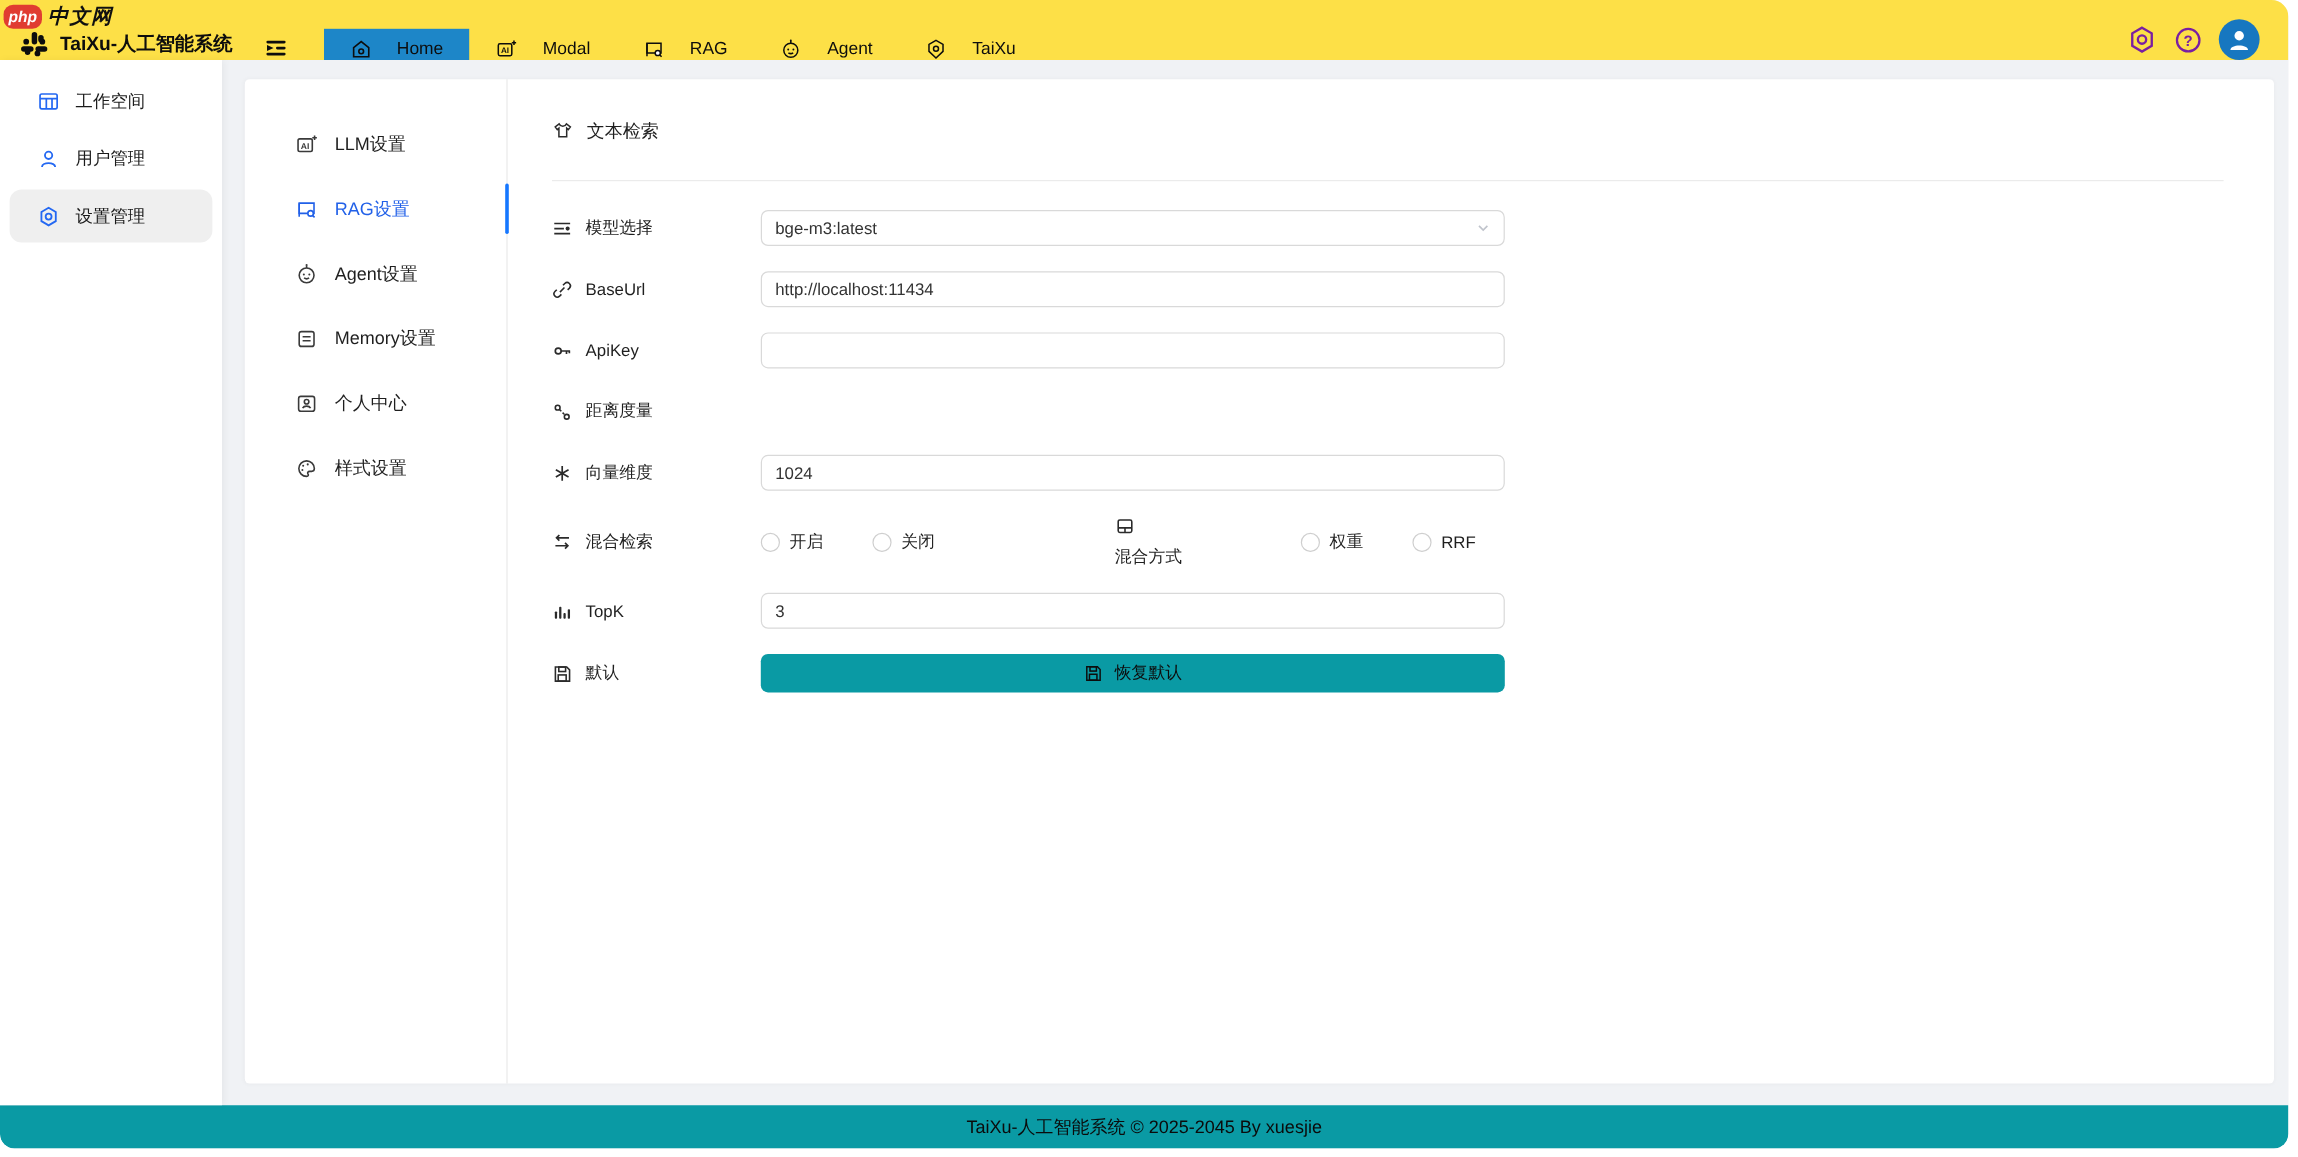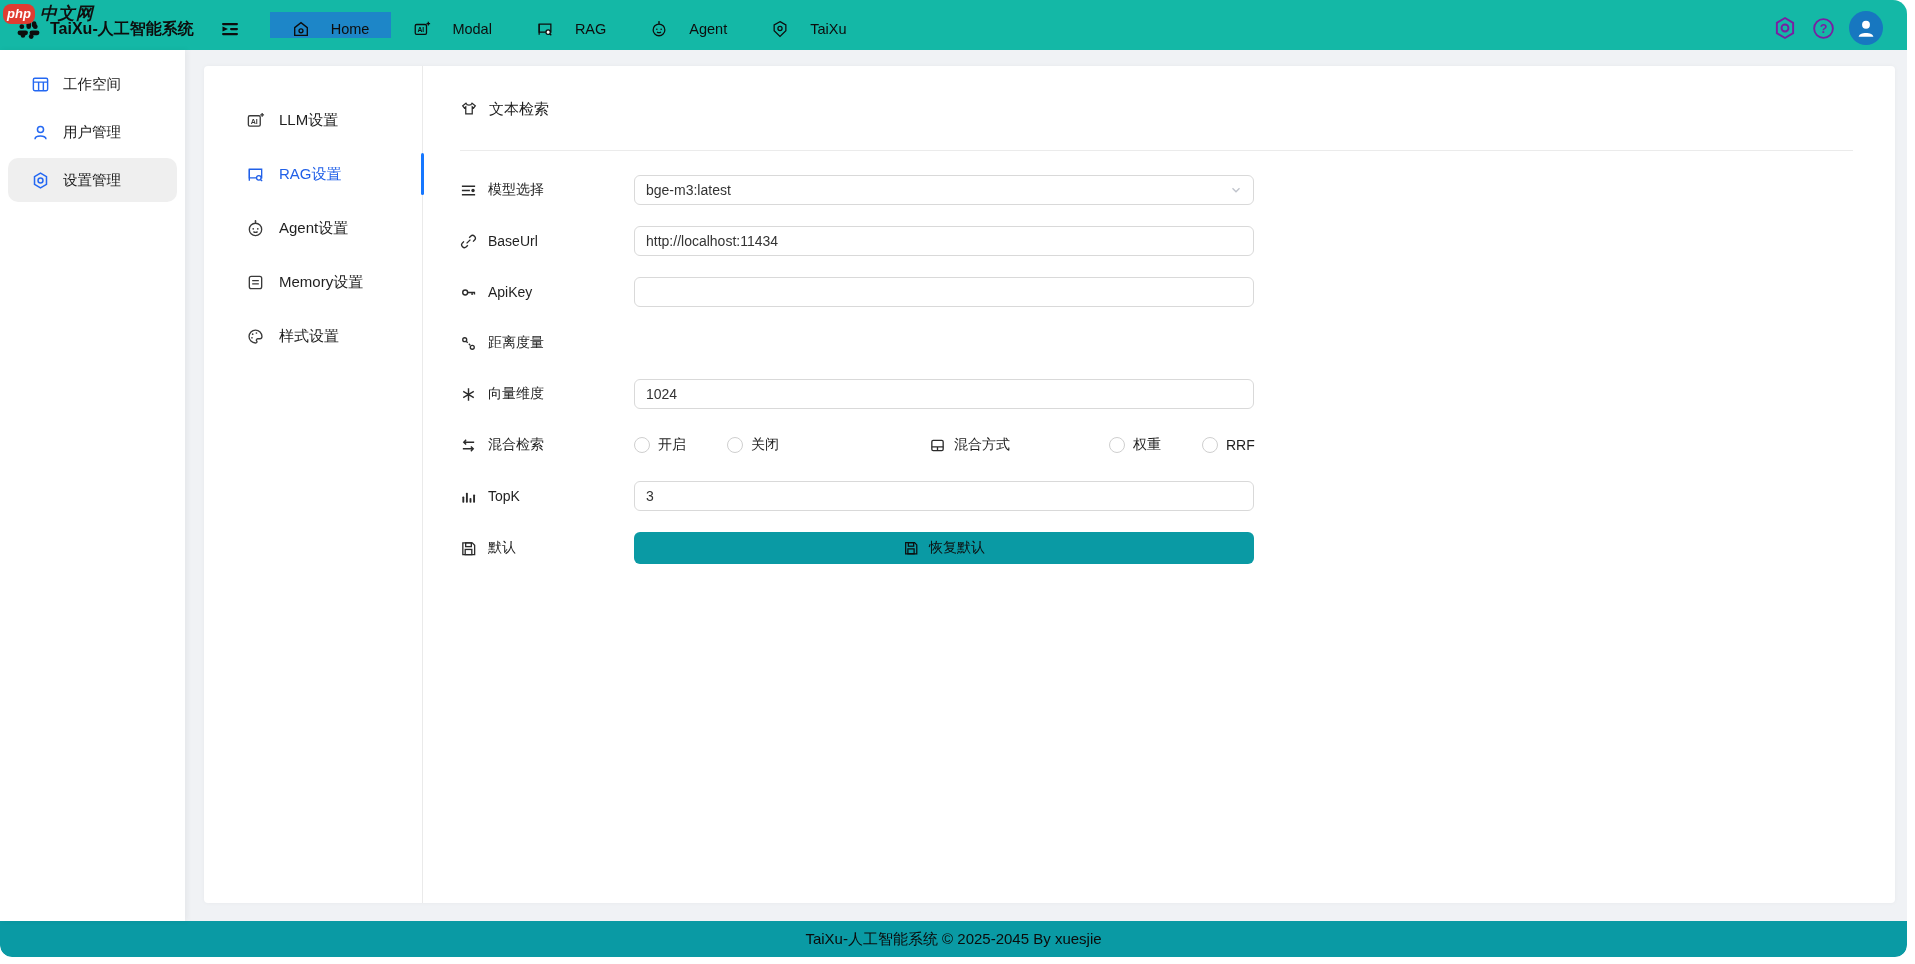--- a/index.html
+++ b/index.html
@@ -2,22 +2,22 @@
 <html><head>
 <meta charset="utf-8">
 <style>
   * { margin:0; padding:0; box-sizing:border-box; }
   html,body { width:1915px; height:964px; background:#ffffff; overflow:hidden;
               font-family:"Liberation Sans","DejaVu Sans",sans-serif; }
   .app { position:relative; width:1907px; height:957px; display:flex; flex-direction:column;
          border-radius:0 14px 12px 12px; overflow:hidden; background:#f0f2f5; }
 
   
-  .navbar { position:relative; height:50px; flex:0 0 50px; background:#14b8a6;
-            display:flex; align-items:center; }
+  .navbar { position:relative; height:50px; flex:0 0 50px; background:#fde047;
+            display:flex; align-items:flex-end; }
   .watermark { position:absolute; top:2px; left:3px; display:flex; align-items:center; gap:5px; z-index:5; }
   .php-badge { background:#e03c31; color:#fff; font-weight:bold; font-style:italic;
                font-size:13px; line-height:1; padding:3px 4px 4px; border-radius:8px; }
   .wm-text { color:#101010; font-weight:bold; font-style:italic; font-size:17px; letter-spacing:1px; }
   .brand { display:flex; align-items:center; padding-left:16px; padding-top:8px; }
   .brand-title { font-size:16px; font-weight:bold; color:#0d0d0d; margin-left:9px; white-space:nowrap; }
   .collapse-btn { display:flex; align-items:center; padding:8px 0 0 26px; cursor:pointer; }
   .nav-items { display:flex; margin-left:30px; }
   .nav-item { display:flex; align-items:center; gap:21px; padding:8px 22px 0; font-size:14.5px;
               color:#0d0d0d; cursor:pointer; white-space:nowrap; }
@@ -65,21 +65,21 @@
             font-family:"Liberation Sans","DejaVu Sans",sans-serif; }
   .select-box { width:620px; height:30px; border:1px solid #d9d9d9; border-radius:6px;
                 padding:0 10px 0 11px; font-size:14px; color:#333; background:#fff;
                 display:flex; align-items:center; justify-content:space-between; cursor:pointer; }
   .radio-item { display:flex; align-items:center; gap:8px; cursor:pointer; }
   .radio-dot { width:16px; height:16px; border-radius:50%; border:1px solid #cfcfcf; background:#fff;
                display:inline-flex; align-items:center; justify-content:center; }
   .radio-dot.checked { border-color:#1677ff; background:#1677ff; }
   .radio-dot.checked::after { content:""; width:6px; height:6px; border-radius:50%; background:#fff; }
   .radio-label { font-size:14px; color:#1f1f1f; }
-  .inline-label { display:flex; align-items:flex-end; gap:8px; font-size:14px; color:#1f1f1f; }
+  .inline-label { display:flex; align-items:flex-start; gap:8px; font-size:14px; color:#1f1f1f;flex-direction:column; }
   .btn-primary { width:620px; height:32px; background:#0a9aa4; border:none; border-radius:6px;
                  color:#0d0d0d; font-size:14px; display:flex; align-items:center; justify-content:center;
                  gap:10px; cursor:pointer; font-family:inherit; }
 
   
   .footer { height:36px; flex:0 0 36px; background:#0a9aa4; display:flex; align-items:center;
             justify-content:center; gap:6px; font-size:15px; color:#0b0b0b;
             border-radius:0 0 12px 12px; }
   svg { display:block; }
 </style>
@@ -273,20 +273,30 @@
               <svg width="19" height="19" viewBox="0 0 20 20" fill="none" stroke="currentColor" stroke-width="1.4">
                 <rect x="3.5" y="3.5" width="13" height="13" rx="2"></rect>
                 <path d="M6.5 8 h7 M6.5 11.5 h7"></path>
               </svg>
             </span>
             <span>Memory设置</span>
           </div>
           <div class="menu-item">
             <span class="ic">
               <svg width="19" height="19" viewBox="0 0 20 20" fill="none" stroke="currentColor" stroke-width="1.4">
+                <rect x="3" y="3.5" width="14" height="13" rx="2"></rect>
+                <circle cx="10" cy="8.2" r="2"></circle>
+                <path d="M6.5 13.8 c1.2-2.4 5.8-2.4 7 0"></path>
+              </svg>
+            </span>
+            <span>个人中心</span>
+          </div>
+          <div class="menu-item">
+            <span class="ic">
+              <svg width="19" height="19" viewBox="0 0 20 20" fill="none" stroke="currentColor" stroke-width="1.4">
                 <path d="M10 3.2 a6.8 6.8 0 1 0 0 13.6 c1.6 0 1.9-1.2 1.2-2.1 c-.8-1 .1-2.3 1.4-2.3 h1.9 c1.3 0 2.3-1 2.3-2.4 A6.8 6.8 0 0 0 10 3.2 Z"></path>
                 <circle cx="7" cy="7.5" r="0.9" fill="currentColor" stroke="none"></circle>
                 <circle cx="11" cy="6.3" r="0.9" fill="currentColor" stroke="none"></circle>
                 <circle cx="6.3" cy="11.3" r="0.9" fill="currentColor" stroke="none"></circle>
               </svg>
             </span>
             <span>样式设置</span>
           </div>
         </div>
 

